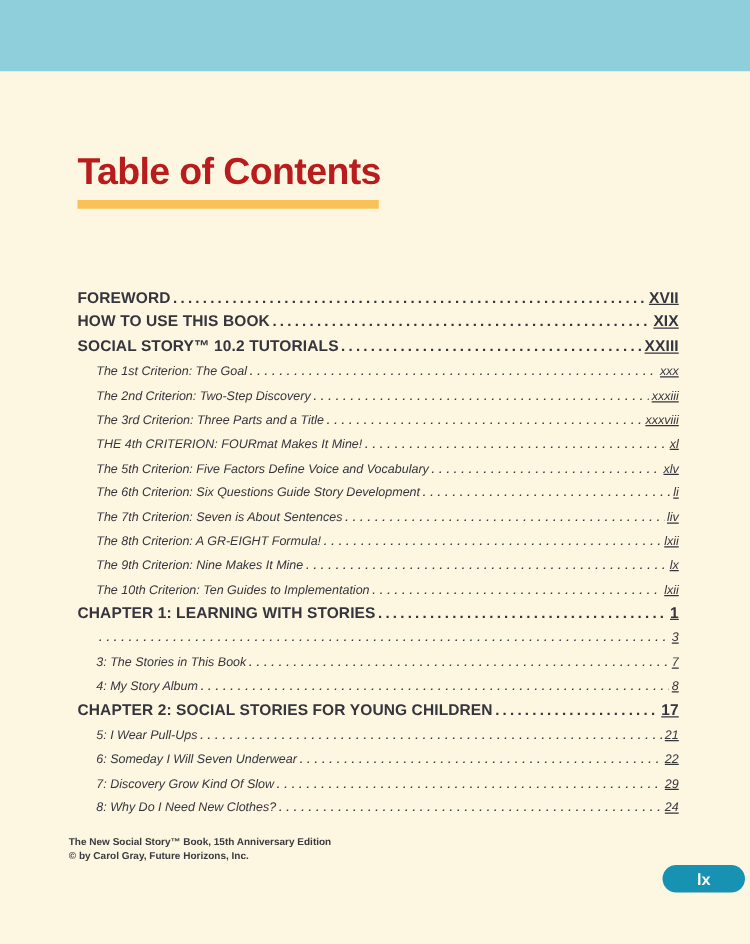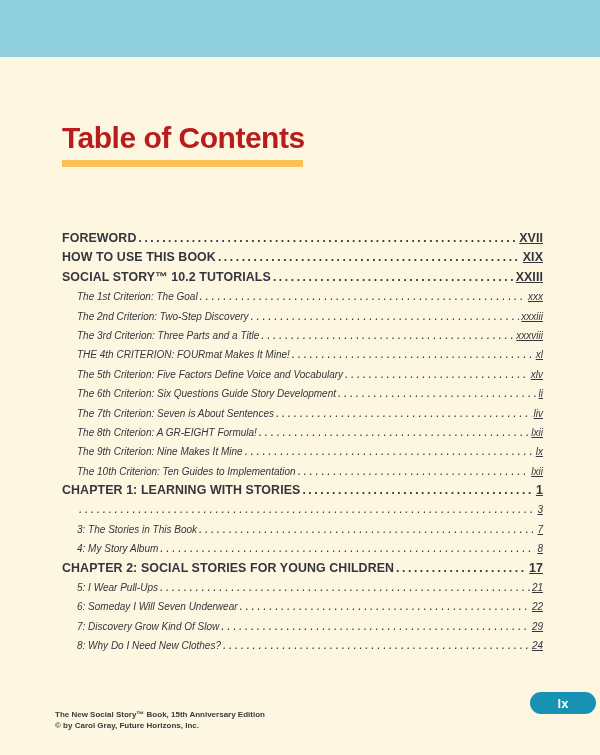--- a/index.html
+++ b/index.html
@@ -58,21 +58,21 @@
     margin: 0 2px;
   }
   .dots::before {
     content: "..................................................................................................................................................";
     letter-spacing: 2.6px;
     font-size: 12px;
   }
   .pg { white-space: nowrap; text-decoration: underline; }
   .footer {
     position: absolute;
-    left: 55px; top: 709px;
+    left: 55px; top: 668px;
     font-size: 8px;
     line-height: 11px;
     color: #3A3A40;
     font-weight: bold;
   }
   .page-badge {
     position: absolute;
     left: 530px; top: 692px;
     width: 66px; height: 22px;
     background: #1792B2;

